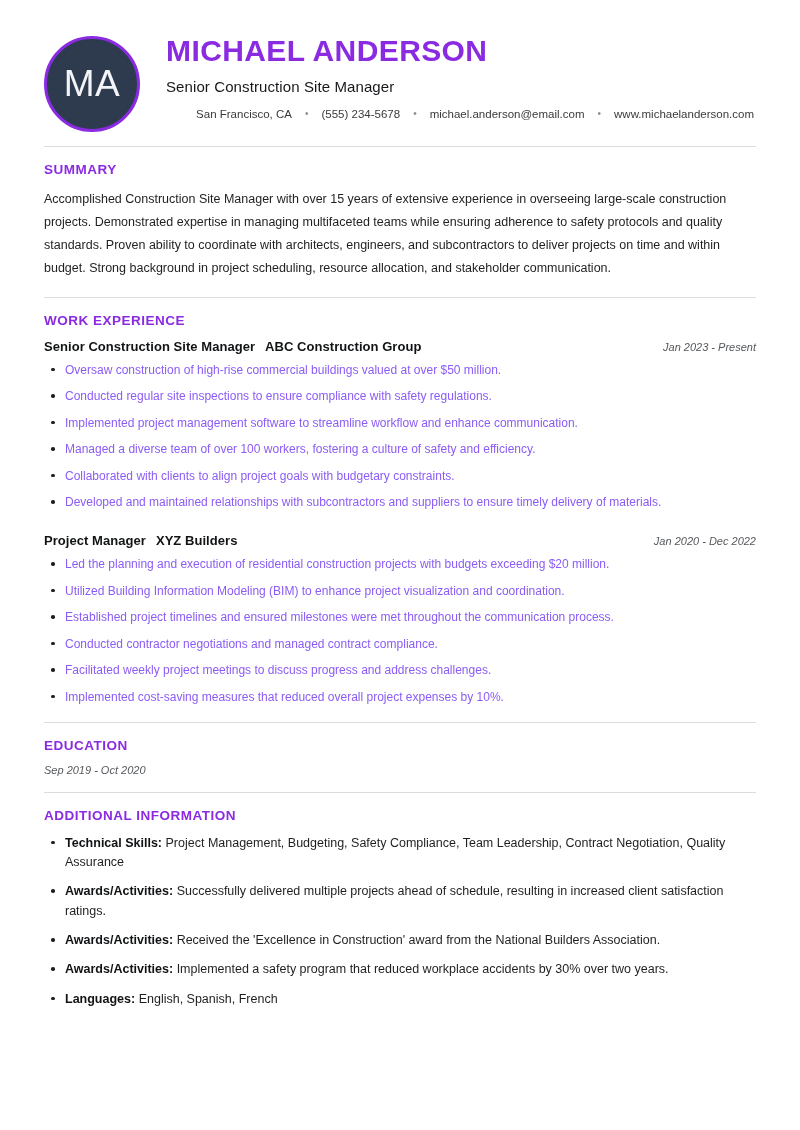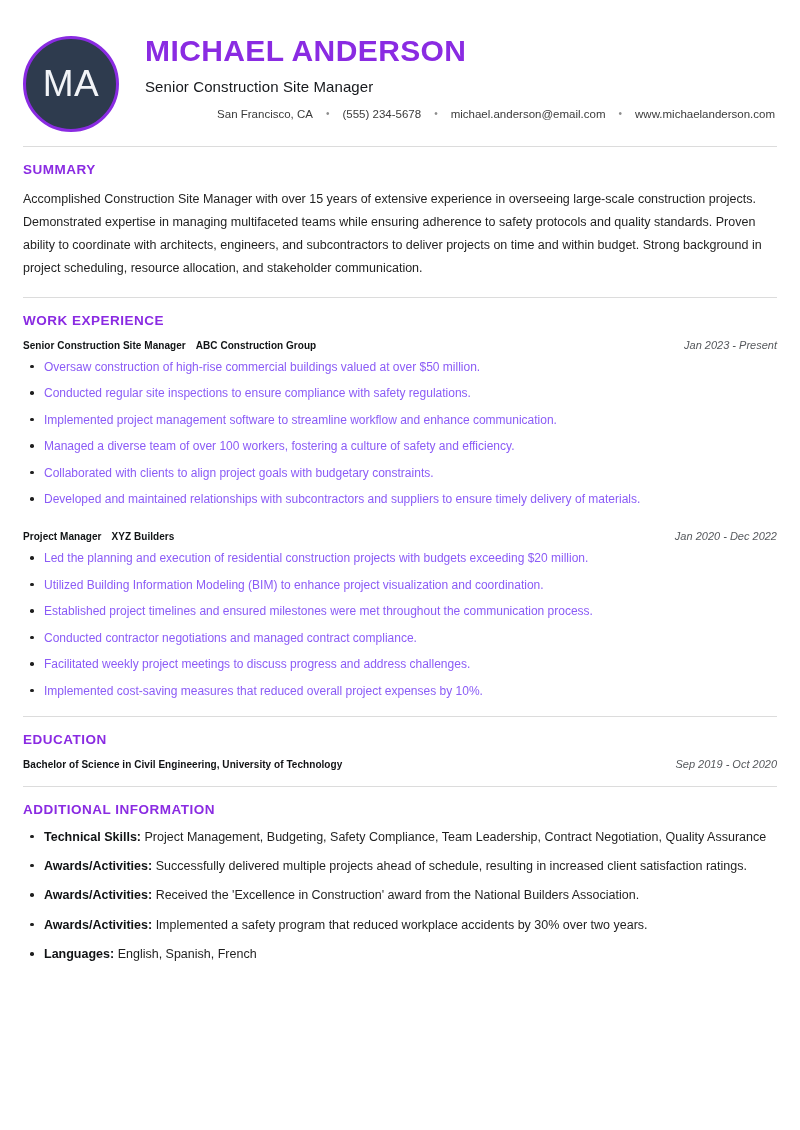--- a/index.html
+++ b/index.html
@@ -14,21 +14,21 @@
     font-family: "Liberation Sans", sans-serif;
     color: #1f1f1f;
     -webkit-font-smoothing: antialiased;
   }
 
   .page {
     position: relative;
     width: 800px;
     height: 1130px;
     background: #ffffff;
-    padding: 0 23px;
+    padding: 0 44px;
     overflow: hidden;
   }
 
   
   .header {
     display: flex;
     align-items: flex-start;
     padding-top: 30px;
     padding-bottom: 14px;
     gap: 0;
@@ -132,21 +132,21 @@
 
   .entry-head {
     display: flex;
     align-items: baseline;
     justify-content: space-between;
     gap: 16px;
     margin-bottom: 7px;
   }
 
   .entry-headline {
-    font-size: 10px;
+    font-size: 13px;
     font-weight: bold;
     color: #111315;
     letter-spacing: 0.05px;
   }
 
   .entry-company { margin-left: 10px; }
 
   .entry-date {
     font-size: 11px;
     font-style: italic;
@@ -304,21 +304,20 @@
       </ul>
     </div>
   </div>
 
   <div class="sec-sp"></div>
   <div class="divider"></div>
 
   <div class="section">
     <div class="section-title">EDUCATION</div>
     <div class="edu-head">
-      <div class="entry-headline">Bachelor of Science in Civil Engineering, University of Technology</div>
       <div class="entry-date">Sep 2019 - Oct 2020</div>
     </div>
   </div>
 
   <div class="sec-sp"></div>
   <div class="divider"></div>
 
   <div class="section">
     <div class="section-title">ADDITIONAL INFORMATION</div>
     <ul class="info-list">

